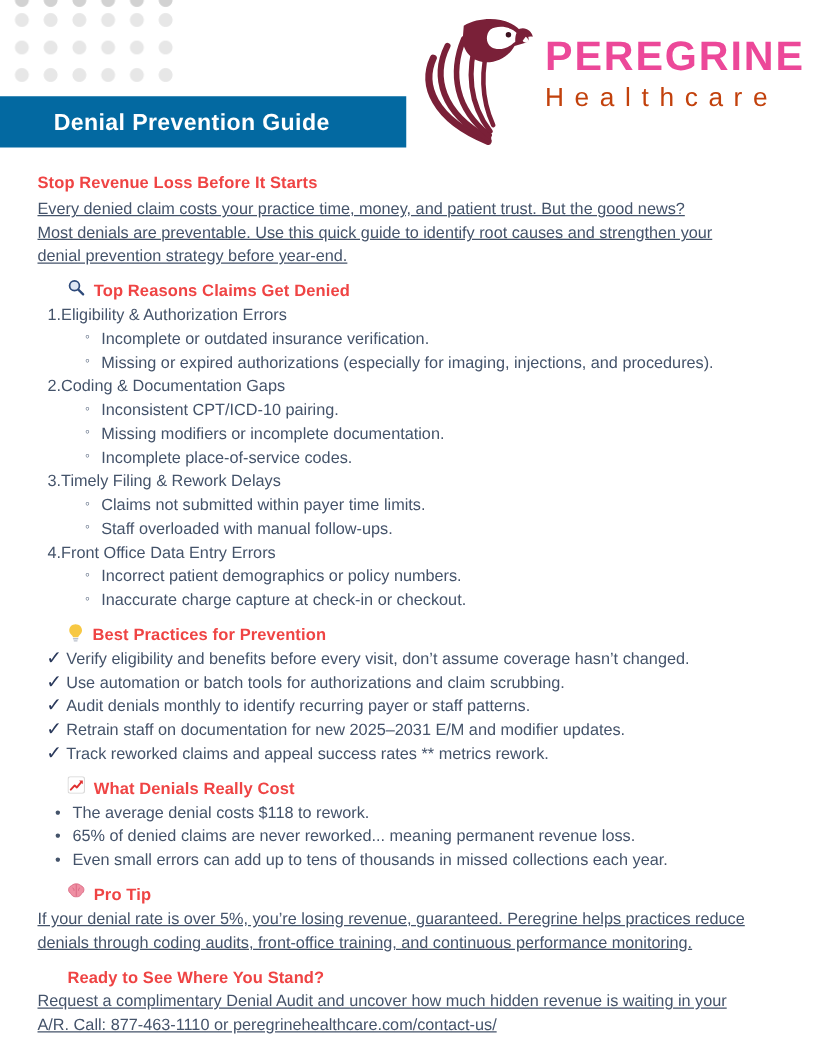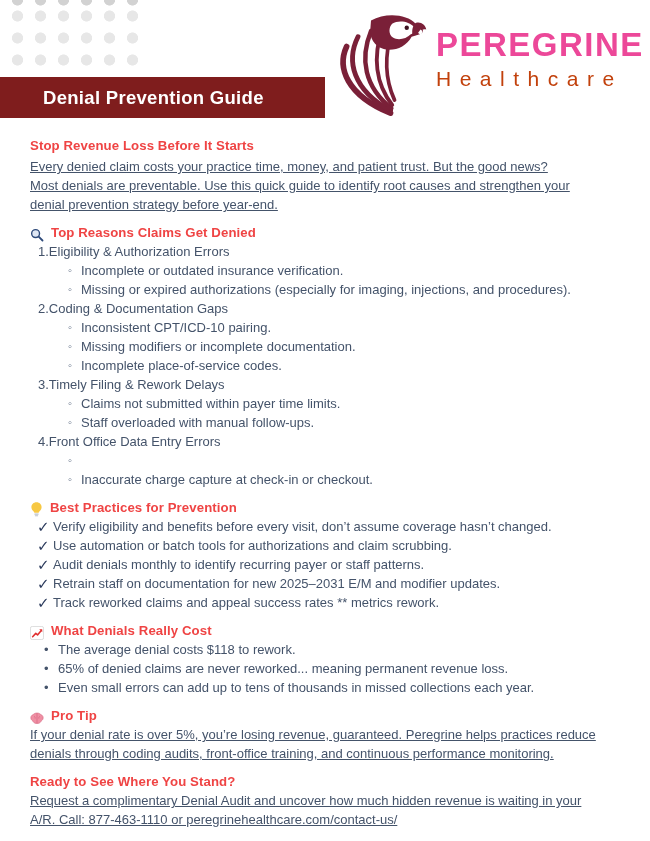--- a/index.html
+++ b/index.html
@@ -17,34 +17,34 @@
     background-size:23px 22px;
   }
   .dots-main{
     position:absolute;top:5px;left:6px;width:139px;height:66px;
     background-image:radial-gradient(circle,#e7e7e7 5.2px,transparent 5.9px);
     background-size:23px 22px;
   }
   
   .banner{
     position:absolute;top:77px;left:0;width:282px;height:41px;
-    background:#7f1d1d;color:#ffffff;
+    background:#0369a1;color:#ffffff;
     display:flex;align-items:center;padding-left:43px;
     font-size:18.5px;font-weight:bold;letter-spacing:.3px;
   }
   
   .logo{position:absolute;top:14px;left:334px;display:flex;align-items:flex-start;}
   .falcon{display:block;width:100px;height:104px;flex:0 0 auto;}
   .logo-text{margin-left:2px;padding-top:14px;}
   .brand{font-size:33px;font-weight:bold;color:#ec4899;letter-spacing:1.5px;line-height:1;}
   .brand-sub{font-size:21px;color:#c2410c;letter-spacing:8.5px;margin-top:7px;line-height:1;}
   
   .content{position:absolute;top:136px;left:30px;right:24px;}
   .head{font-weight:bold;color:#ef4444;font-size:13.2px;letter-spacing:.1px;}
-  .sec-head{display:flex;align-items:flex-end;gap:7px;margin-top:9px;}
+  .sec-head{display:flex;align-items:flex-start;gap:7px;margin-top:9px;margin-left:24px;}
   .sec-head .h-icon{display:flex;align-items:center;}
   .para{white-space:pre-line;margin:0;text-decoration:underline;}
   .num-row{display:flex;margin-left:8px;}
   .num{flex:0 0 auto;}
   .sub-row{display:flex;margin-left:38px;}
   .sub-glyph{flex:0 0 auto;width:13px;font-size:11px;color:#5c6b82;}
   .check-row{display:flex;margin-left:7px;}
   .check{flex:0 0 auto;width:16px;font-size:15px;color:#2b3a5c;}
   .bullet-row{display:flex;margin-left:14px;}
   .bullet{flex:0 0 auto;width:14px;font-size:13px;color:#44536a;}
@@ -142,20 +142,21 @@
       <span class="sub-glyph">◦</span>
       <span>Staff overloaded with manual follow-ups.</span>
     </div>
 
     <div class="num-row">
       <span class="num">4.</span>
       <span>Front Office Data Entry Errors</span>
     </div>
     <div class="sub-row">
       <span class="sub-glyph">◦</span>
+      <span>Incorrect patient demographics or policy numbers.</span>
     </div>
     <div class="sub-row">
       <span class="sub-glyph">◦</span>
       <span>Inaccurate charge capture at check-in or checkout.</span>
     </div>
 
     <div class="sec-head head">
       <span class="h-icon">
         <svg width="13" height="16" viewBox="0 0 14 16" aria-hidden="true">
           <path d="M7 0.8 C3.7 0.8 1.5 3.3 1.5 6.1 C1.5 7.9 2.5 9.2 3.5 10.2 C4.2 10.9 4.6 11.4 4.7 12.1 L9.3 12.1 C9.4 11.4 9.8 10.9 10.5 10.2 C11.5 9.2 12.5 7.9 12.5 6.1 C12.5 3.3 10.3 0.8 7 0.8 Z" fill="#f7c843"></path>

